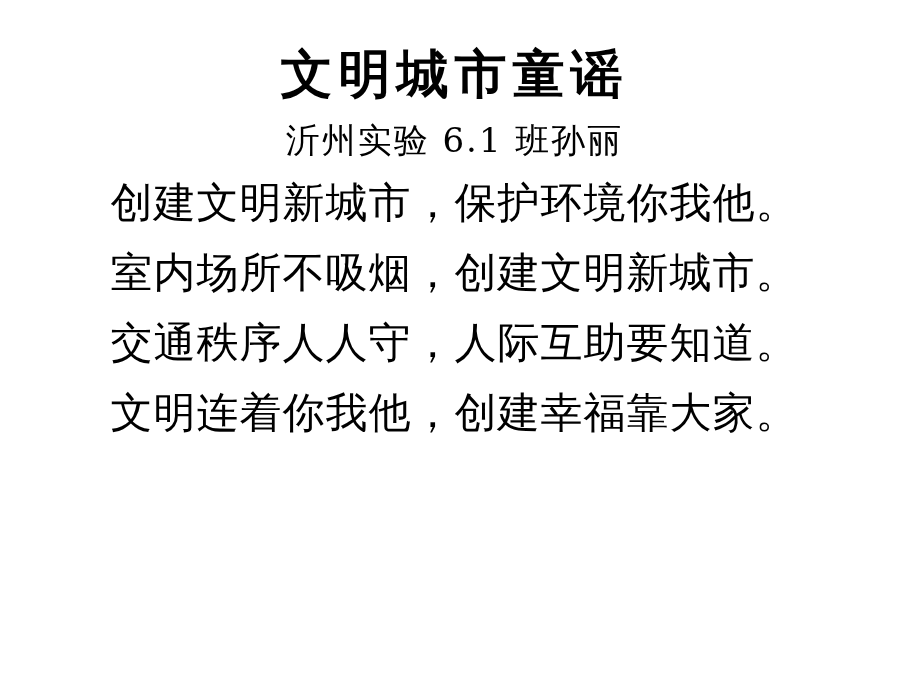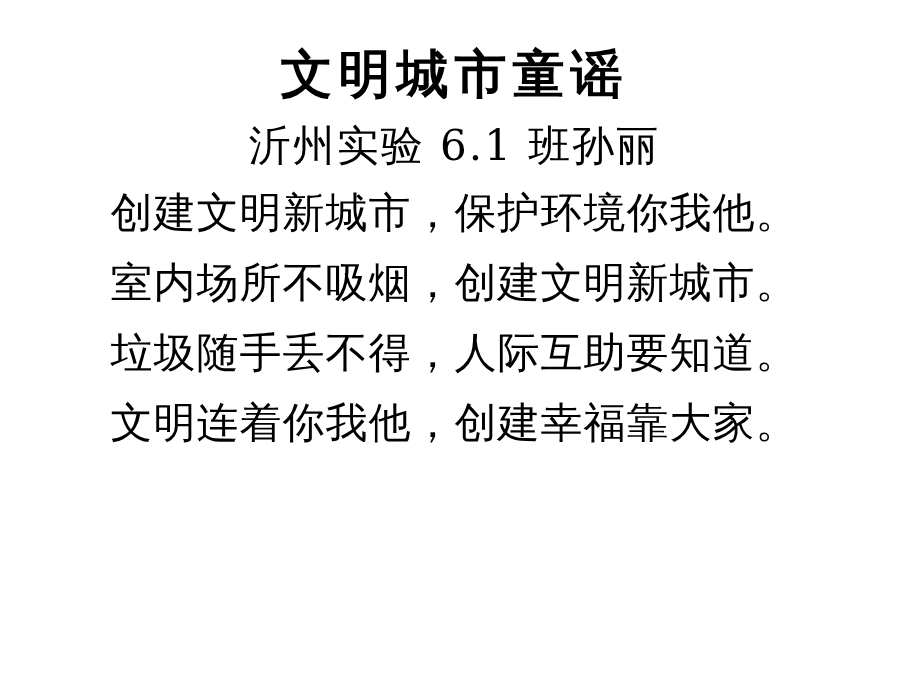--- a/index.html
+++ b/index.html
@@ -27,21 +27,21 @@
   .title {
     font-size: 52px;
     font-weight: 700;
     letter-spacing: 6px;
     line-height: 1.15;
     text-align: center;
     margin: 0 0 14px 0;
     white-space: nowrap;
   }
   .subtitle {
-    font-size: 42px;
+    font-size: 34px;
     font-weight: 400;
     letter-spacing: 2px;
     text-align: left;
     margin: 0 0 18px 0;
     white-space: nowrap;
   }
   .verses {
     display: flex;
     flex-direction: column;
     align-items: center;
@@ -65,17 +65,17 @@
 
 <div class="slide">
 
   <h1 class="title">文明城市童谣</h1>
 
   <div class="subtitle">沂州实验 6.1 班孙丽</div>
 
   <div class="verses">
     <div class="verse-line">创建文明新城市，保护环境你我他。</div>
     <div class="verse-line">室内场所不吸烟，创建文明新城市。</div>
-    <div class="verse-line">垃圾随手丢不得，人际互助要知道。</div>
+    <div class="verse-line">交通秩序人人守，人际互助要知道。</div>
     <div class="verse-line">文明连着你我他，创建幸福靠大家。</div>
   </div>
 
 </div>
 
 </body></html>

